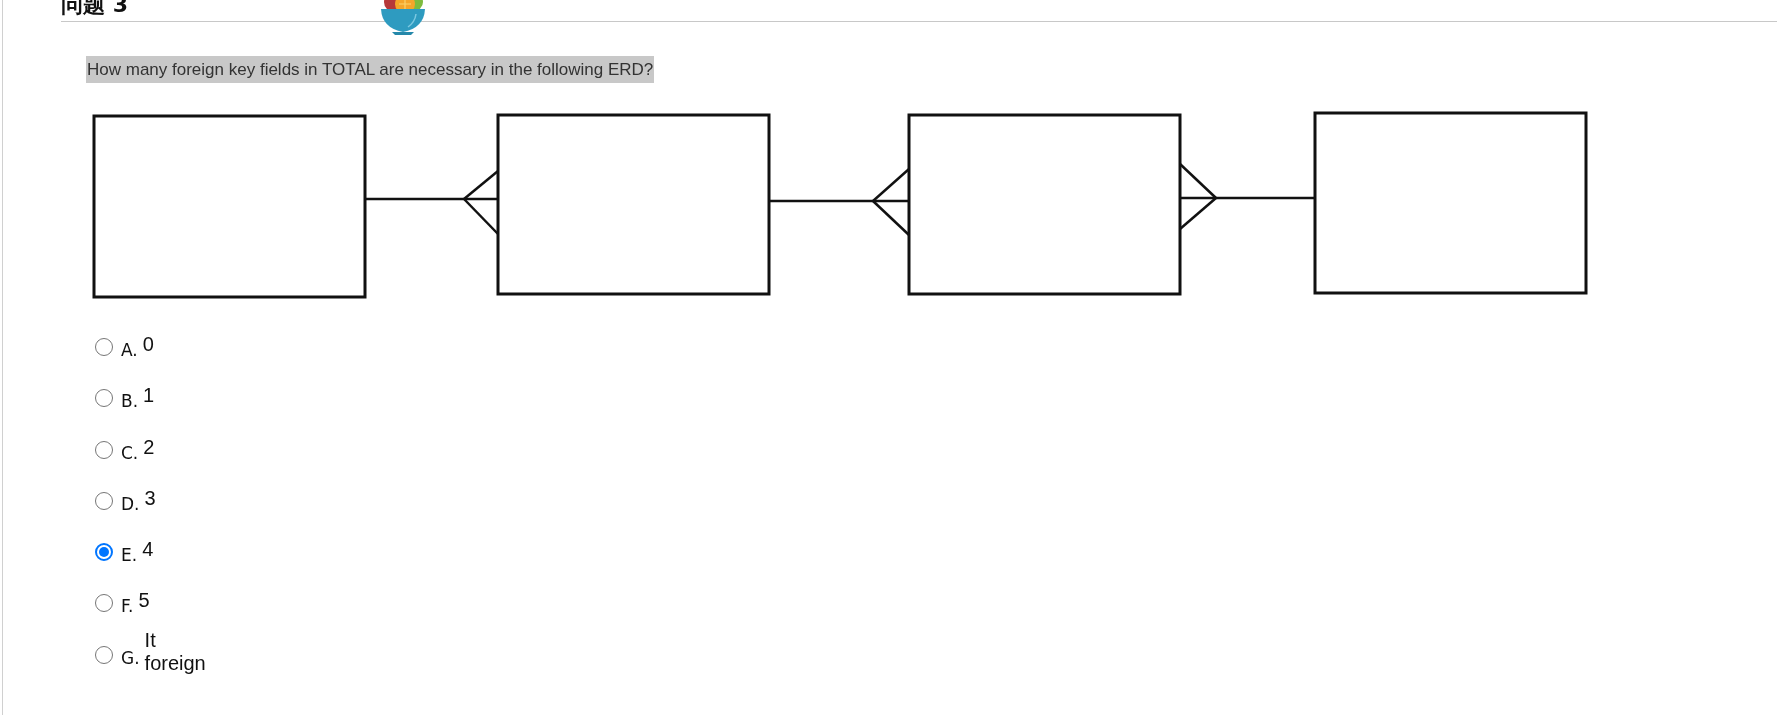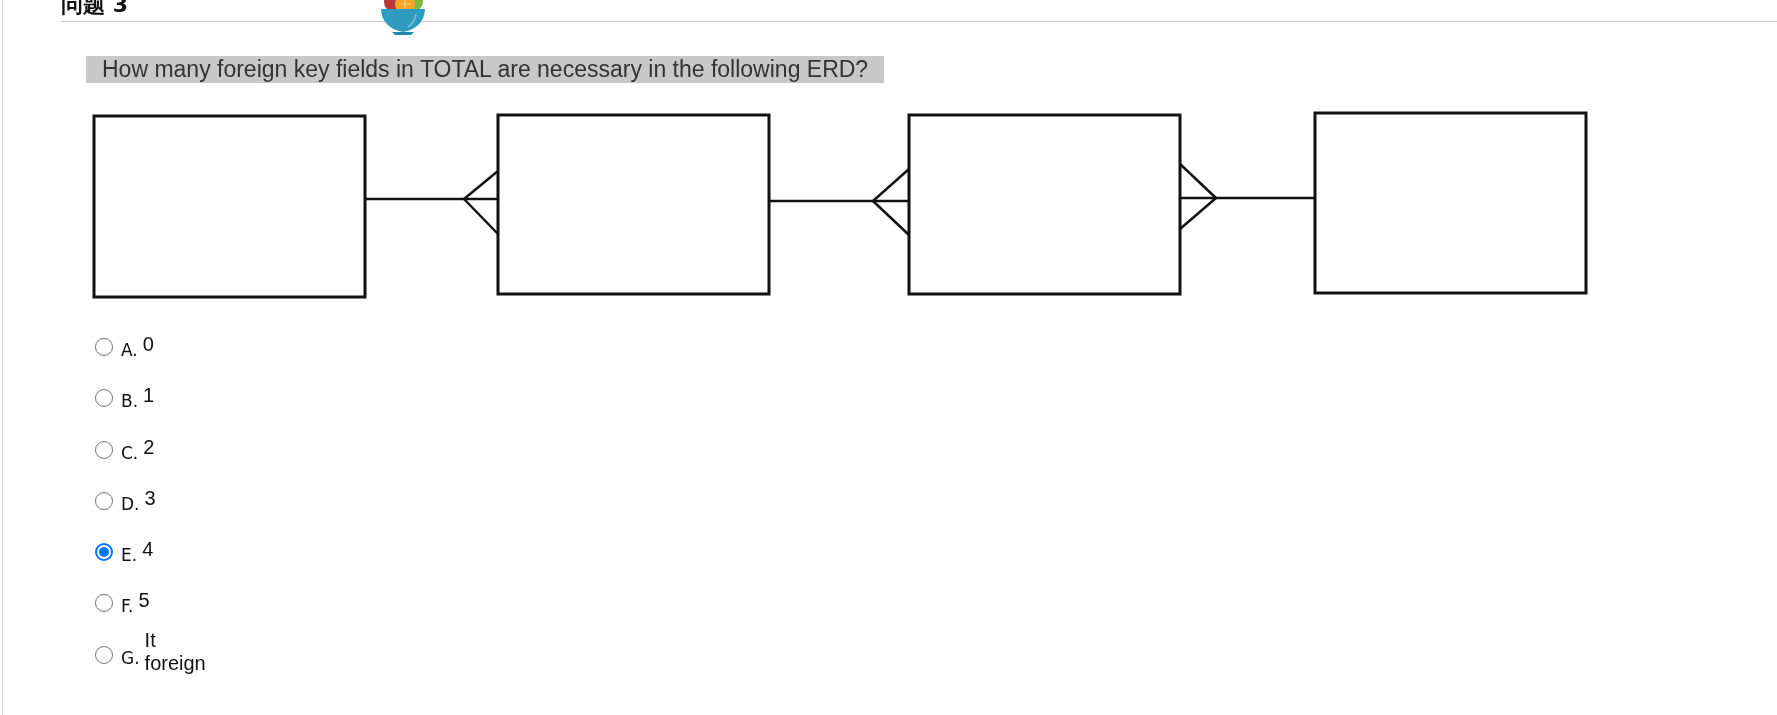--- a/index.html
+++ b/index.html
@@ -22,23 +22,23 @@
     }
     .divider {
       position: absolute; left: 37px; right: 0; top: 21px; height: 1px;
       background: #c8c8c8;
     }
     .bowl-icon {
       position: absolute; left: 354px; top: -12px; width: 50px; height: 48px;
     }
     .question-text {
       position: absolute; left: 86px; top: 56px; height: 27px;
-      padding: 0 16px;
+      padding: 0 1px;
       background: #c8c8c8; color: #333333;
-      font-size: 23px; line-height: 27px; white-space: nowrap;
+      font-size: 17px; line-height: 27px; white-space: nowrap;
     }
     .erd {
       position: absolute; left: 0; top: 0; width: 1777px; height: 320px;
     }
     .options {
       position: absolute; left: 0; top: 0;
     }
     .option {
       position: absolute; left: 95px; height: 30px;
       display: flex; align-items: center; cursor: pointer;

